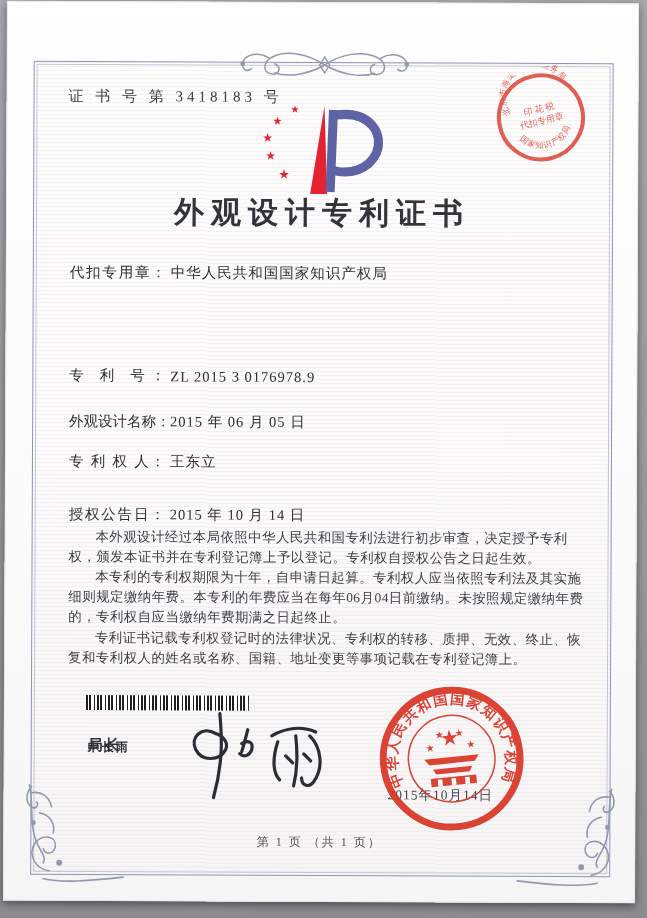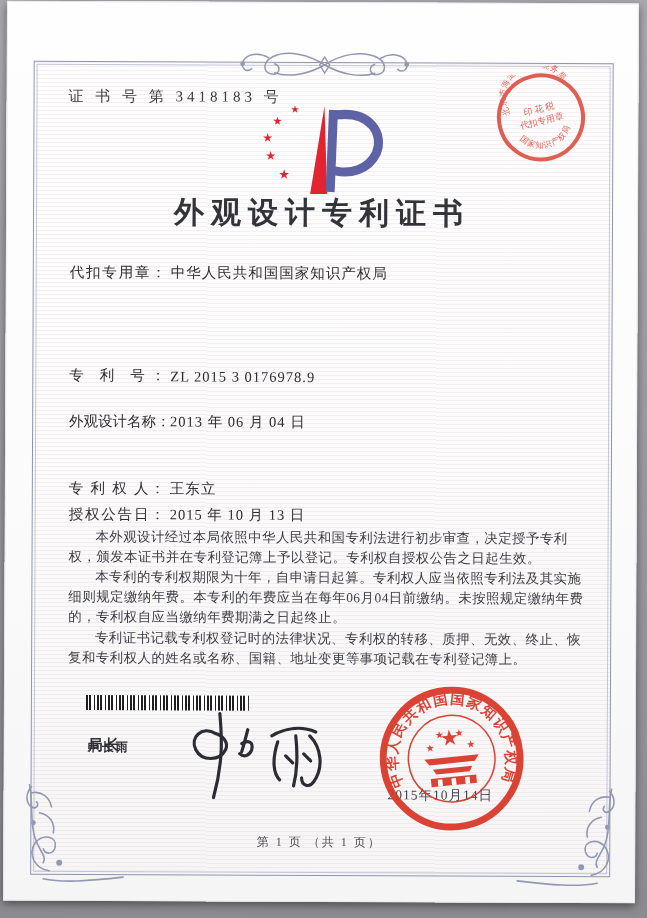--- a/index.html
+++ b/index.html
@@ -32,21 +32,21 @@
   .title{
     position:absolute;left:0;right:0;top:191px;text-align:center;
     font-size:30px;font-weight:bold;letter-spacing:7px;color:#33333a;
   }
   .field{position:absolute;left:64px;font-size:14.5px;color:#2e2e33;white-space:nowrap;}
   .field .flabel{
     display:inline-block;width:96px;text-align:justify;text-align-last:justify;
     -moz-text-align-last:justify;vertical-align:bottom;
   }
   .field .fvalue{margin-left:5px;letter-spacing:1px;}
-  .f0{top:262px}.f1{top:318px}.f2{top:365px}.f3{top:411px}.f4{top:478px}.f5{top:504px}
+  .f0{top:262px}.f1{top:318px}.f2{top:365px}.f3{top:411px}.f4{top:451px}.f5{top:504px}
   .paras{position:absolute;left:64px;top:526px;width:518px;color:#3c3c44;}
   .paras p{margin:0;text-indent:2em;font-size:13.4px;line-height:1.5;letter-spacing:.5px;}
   .barcode{
     position:absolute;left:82px;top:694px;width:163px;height:15px;
     background:repeating-linear-gradient(90deg,#1e1e22 0 2px,#fff 2px 3px,#1e1e22 3px 5px,#fff 5px 8px,#1e1e22 8px 9px,#fff 9px 11px);
   }
   .issuer-title{position:absolute;left:84px;top:735px;font-size:15px;font-weight:bold;color:#2f2f35;letter-spacing:2px;font-family:"Liberation Sans","DejaVu Sans",sans-serif;text-align:right;}
   .issuer-name{position:absolute;left:84px;top:738px;font-size:12px;font-weight:bold;color:#2f2f35;letter-spacing:2px;font-family:"Liberation Sans","DejaVu Sans",sans-serif;}
   .signature{position:absolute;left:172px;top:704px;}
   .seal-date{
@@ -120,27 +120,27 @@
 
     <div class="title">外观设计专利证书</div>
 
     <div class="field f0">
       <span class="flabel">代扣专用章：</span><span class="fvalue">中华人民共和国国家知识产权局</span>
     </div>
     <div class="field f2">
       <span class="flabel">专 利 号：</span><span class="fvalue">ZL 2015 3 0176978.9</span>
     </div>
     <div class="field f3">
-      <span class="flabel">外观设计名称：</span><span class="fvalue">2013 年 06 月 04 日</span>
+      <span class="flabel">外观设计名称：</span><span class="fvalue">2015 年 06 月 05 日</span>
     </div>
     <div class="field f4">
       <span class="flabel">专 利 权 人：</span><span class="fvalue">王东立</span>
     </div>
     <div class="field f5">
-      <span class="flabel">授权公告日：</span><span class="fvalue">2015 年 10 月 13 日</span>
+      <span class="flabel">授权公告日：</span><span class="fvalue">2015 年 10 月 14 日</span>
     </div>
 
     <div class="paras">
       <p>本外观设计经过本局依照中华人民共和国专利法进行初步审查，决定授予专利权，颁发本证书并在专利登记簿上予以登记。专利权自授权公告之日起生效。</p>
       <p>本专利的专利权期限为十年，自申请日起算。专利权人应当依照专利法及其实施细则规定缴纳年费。本专利的年费应当在每年06月04日前缴纳。未按照规定缴纳年费的，专利权自应当缴纳年费期满之日起终止。</p>
       <p>专利证书记载专利权登记时的法律状况、专利权的转移、质押、无效、终止、恢复和专利权人的姓名或名称、国籍、地址变更等事项记载在专利登记簿上。</p>
     </div>
 
     <div class="barcode"></div>
 

